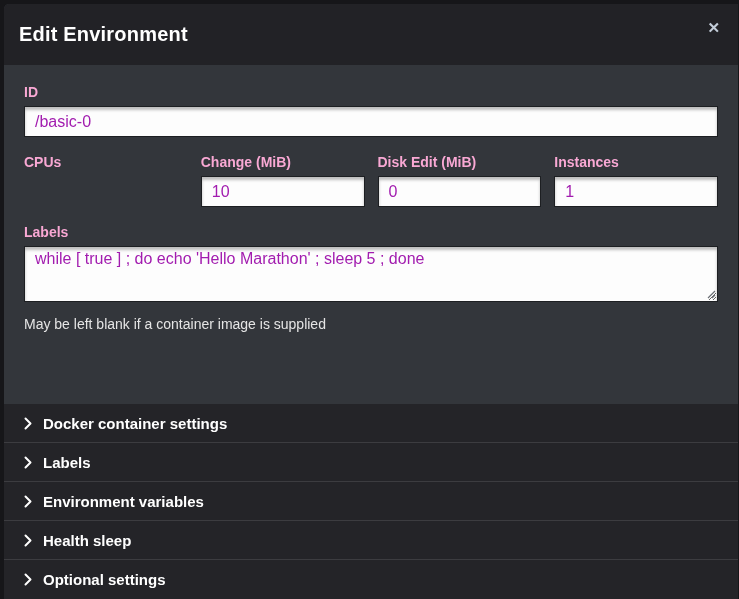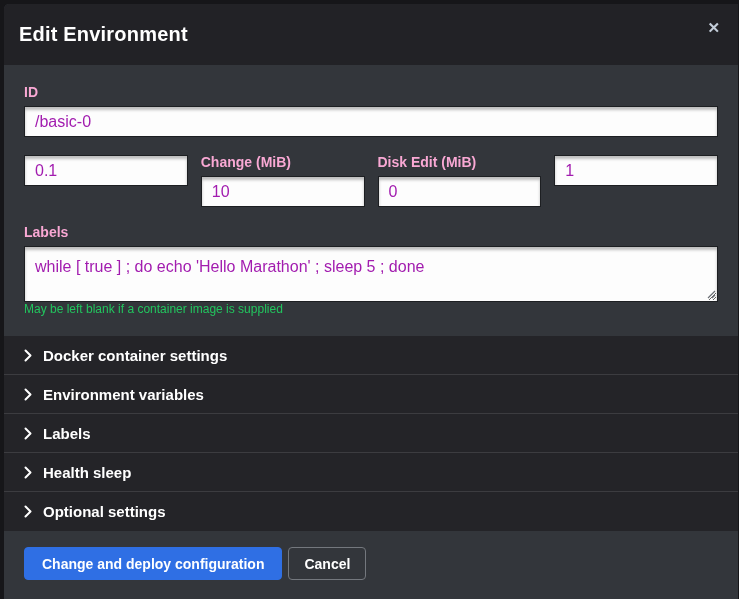--- a/index.html
+++ b/index.html
@@ -82,34 +82,34 @@
     display: grid;
     grid-template-columns: repeat(4, 1fr);
     gap: 13px;
     margin-top: 18px;
   }
   .command-group { margin-top: 18px; }
   .textarea-wrap { position: relative; }
   textarea.text-input {
     height: 56px;
     resize: vertical;
-    padding: 10px 10px;
+    padding: 2px 10px;
     line-height: 1.3;
     display: block;
   }
   .resize-grip {
     position: absolute;
     right: 2px; bottom: 3px;
     pointer-events: none;
     line-height: 0;
   }
   .help-text {
-    color: #22c55e;
-    font-size: 12px;
-    margin-top: 0;
+    color: #e5e5e5;
+    font-size: 14px;
+    margin-top: 14px;
   }
   
   .sections {
     flex: none;
     height: 195px;
     background: #242428;
   }
   .section-row {
     height: 39px;
     display: flex;
@@ -170,31 +170,32 @@
 
   <div class="modal-body">
 
     <div class="field-group">
       <label class="field-label">ID</label>
       <input type="text" class="text-input" value="/basic-0" style="">
     </div>
 
     <div class="field-row">
       <div>
-        <input type="text" class="text-input" value="0.1" style="">
+        <label class="field-label">CPUs</label>
       </div>
       <div>
         <label class="field-label">Change (MiB)</label>
         <input type="text" class="text-input" value="10" style="">
       </div>
       <div>
         <label class="field-label">Disk Edit (MiB)</label>
         <input type="text" class="text-input" value="0" style="">
       </div>
       <div>
+        <label class="field-label">Instances</label>
         <input type="text" class="text-input" value="1" style="">
       </div>
     </div>
 
     <div class="command-group">
       <label class="field-label">Labels</label>
       <div class="textarea-wrap">
         <textarea class="text-input" style="">while [ true ] ; do echo 'Hello Marathon' ; sleep 5 ; done</textarea>
         <span class="resize-grip">
           <svg width="9" height="9" viewBox="0 0 9 9">
@@ -215,46 +216,42 @@
           </svg>
       </span>
       <span class="section-label">Docker container settings</span>
     </div>
     <div class="section-row">
       <span class="chev">
         <svg width="8" height="13" viewBox="0 0 8 13">
             <path d="M1.5 1.5 L6.5 6.5 L1.5 11.5" stroke="#ffffff" stroke-width="2" fill="none" stroke-linecap="round" stroke-linejoin="round"></path>
           </svg>
       </span>
+      <span class="section-label">Labels</span>
+    </div>
+    <div class="section-row">
+      <span class="chev">
+        <svg width="8" height="13" viewBox="0 0 8 13">
+            <path d="M1.5 1.5 L6.5 6.5 L1.5 11.5" stroke="#ffffff" stroke-width="2" fill="none" stroke-linecap="round" stroke-linejoin="round"></path>
+          </svg>
+      </span>
       <span class="section-label">Environment variables</span>
     </div>
     <div class="section-row">
       <span class="chev">
         <svg width="8" height="13" viewBox="0 0 8 13">
             <path d="M1.5 1.5 L6.5 6.5 L1.5 11.5" stroke="#ffffff" stroke-width="2" fill="none" stroke-linecap="round" stroke-linejoin="round"></path>
           </svg>
       </span>
-      <span class="section-label">Labels</span>
-    </div>
-    <div class="section-row">
-      <span class="chev">
-        <svg width="8" height="13" viewBox="0 0 8 13">
-            <path d="M1.5 1.5 L6.5 6.5 L1.5 11.5" stroke="#ffffff" stroke-width="2" fill="none" stroke-linecap="round" stroke-linejoin="round"></path>
-          </svg>
-      </span>
       <span class="section-label">Health sleep</span>
     </div>
     <div class="section-row">
       <span class="chev">
         <svg width="8" height="13" viewBox="0 0 8 13">
             <path d="M1.5 1.5 L6.5 6.5 L1.5 11.5" stroke="#ffffff" stroke-width="2" fill="none" stroke-linecap="round" stroke-linejoin="round"></path>
           </svg>
       </span>
       <span class="section-label">Optional settings</span>
     </div>
   </div>
 
-  <div class="modal-footer">
-    <button class="btn btn-primary">Change and deploy configuration</button>
-    <button class="btn btn-cancel">Cancel</button>
-  </div>
 
 </div>
 
 </body></html>

